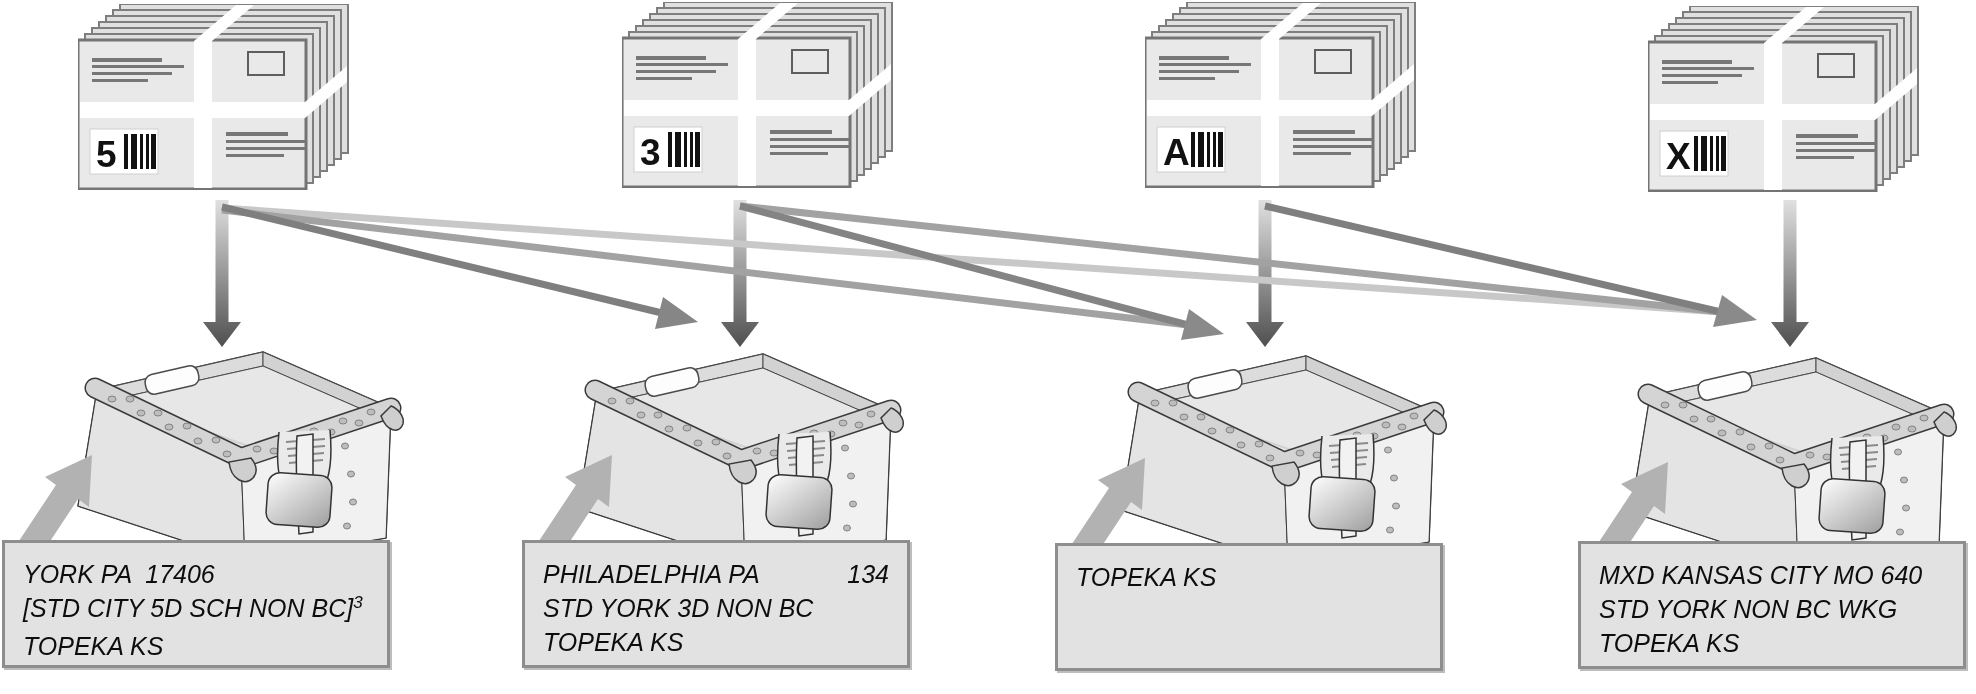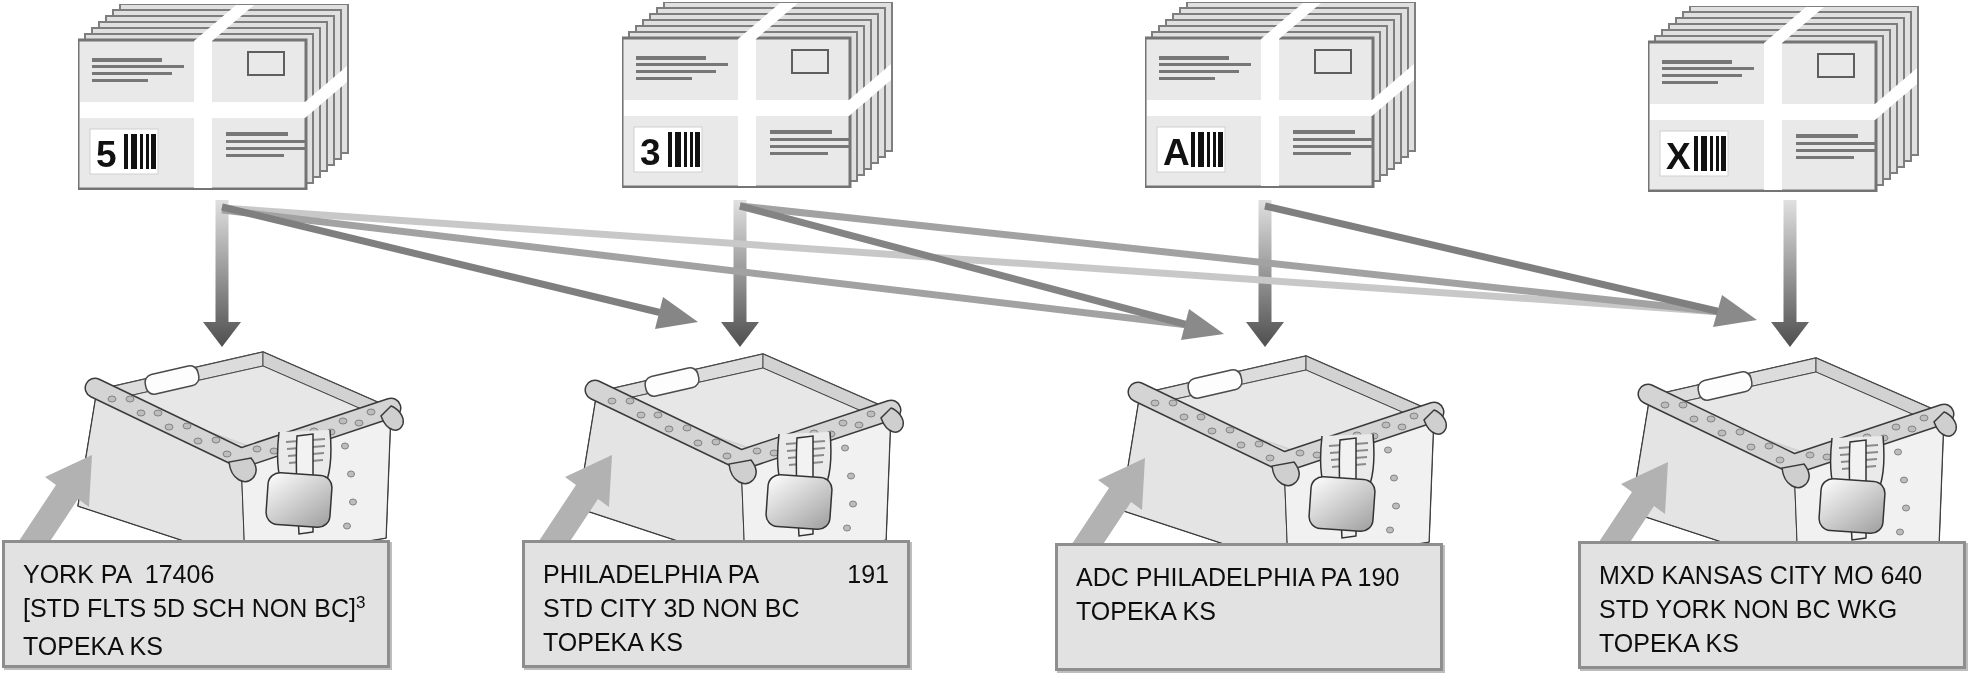--- a/index.html
+++ b/index.html
@@ -6,21 +6,21 @@
   .stage{position:relative;width:1976px;height:694px;background:#fff;overflow:hidden;
          font-family:"Liberation Sans",sans-serif;}
   .abs{position:absolute;}
   .arrow-layer{left:0;top:0;width:1976px;height:694px;z-index:0;}
   .bundle{z-index:1;}
   .tub{z-index:1;}
   .pointer{z-index:2;}
   .tray-label{z-index:3;box-sizing:border-box;width:388px;height:128px;
     background:#e2e2e2;border:3px solid #8e8e8e;box-shadow:2px 2px 0 #bdbdbd;
     padding:14px 18px 0 18px;color:#0d0d0d;font-size:25px;line-height:34px;}
-  .lbl-line{white-space:pre;}
+  .lbl-line{white-space:pre;font-style:italic;}
   .lbl-row{display:flex;justify-content:space-between;align-items:flex-start;}
   .sup{font-size:17px;position:relative;top:-9px;}
   svg text.bcode{font-family:"Liberation Sans",sans-serif;font-weight:bold;font-size:37px;fill:#111;}
 </style>
 </head>
 <body>
 
 <div class="stage">
 
   <svg width="0" height="0" style="position:absolute" aria-hidden="true">
@@ -192,35 +192,34 @@
     </svg>
   <svg class="abs pointer" style="left:1045px;top:436px" width="130" height="135">
       <use href="#pointerg"></use>
     </svg>
   <svg class="abs pointer" style="left:1568px;top:440px" width="130" height="135">
       <use href="#pointerg"></use>
     </svg>
 
   <div class="abs tray-label" style="left:2px;top:540px">
     <div class="lbl-line">YORK PA  17406</div>
-    <div class="lbl-line"><span>[STD FLTS 5D SCH NON BC]</span><span class="sup">3</span></div>
+    <div class="lbl-line"><span>[STD CITY 5D SCH NON BC]</span><span class="sup">3</span></div>
     <div class="lbl-line">TOPEKA KS</div>
   </div>
 
   <div class="abs tray-label" style="left:522px;top:540px">
     <div class="lbl-row">
       <span class="lbl-line">PHILADELPHIA PA</span>
-      <span class="lbl-line">191</span>
+      <span class="lbl-line">134</span>
     </div>
-    <div class="lbl-line">STD CITY 3D NON BC</div>
+    <div class="lbl-line">STD YORK 3D NON BC</div>
     <div class="lbl-line">TOPEKA KS</div>
   </div>
 
   <div class="abs tray-label" style="left:1055px;top:543px">
-    <div class="lbl-line">ADC PHILADELPHIA PA 190</div>
     <div class="lbl-line">TOPEKA KS</div>
   </div>
 
   <div class="abs tray-label" style="left:1578px;top:541px">
     <div class="lbl-line">MXD KANSAS CITY MO 640</div>
     <div class="lbl-line">STD YORK NON BC WKG</div>
     <div class="lbl-line">TOPEKA KS</div>
   </div>
 
 </div>

